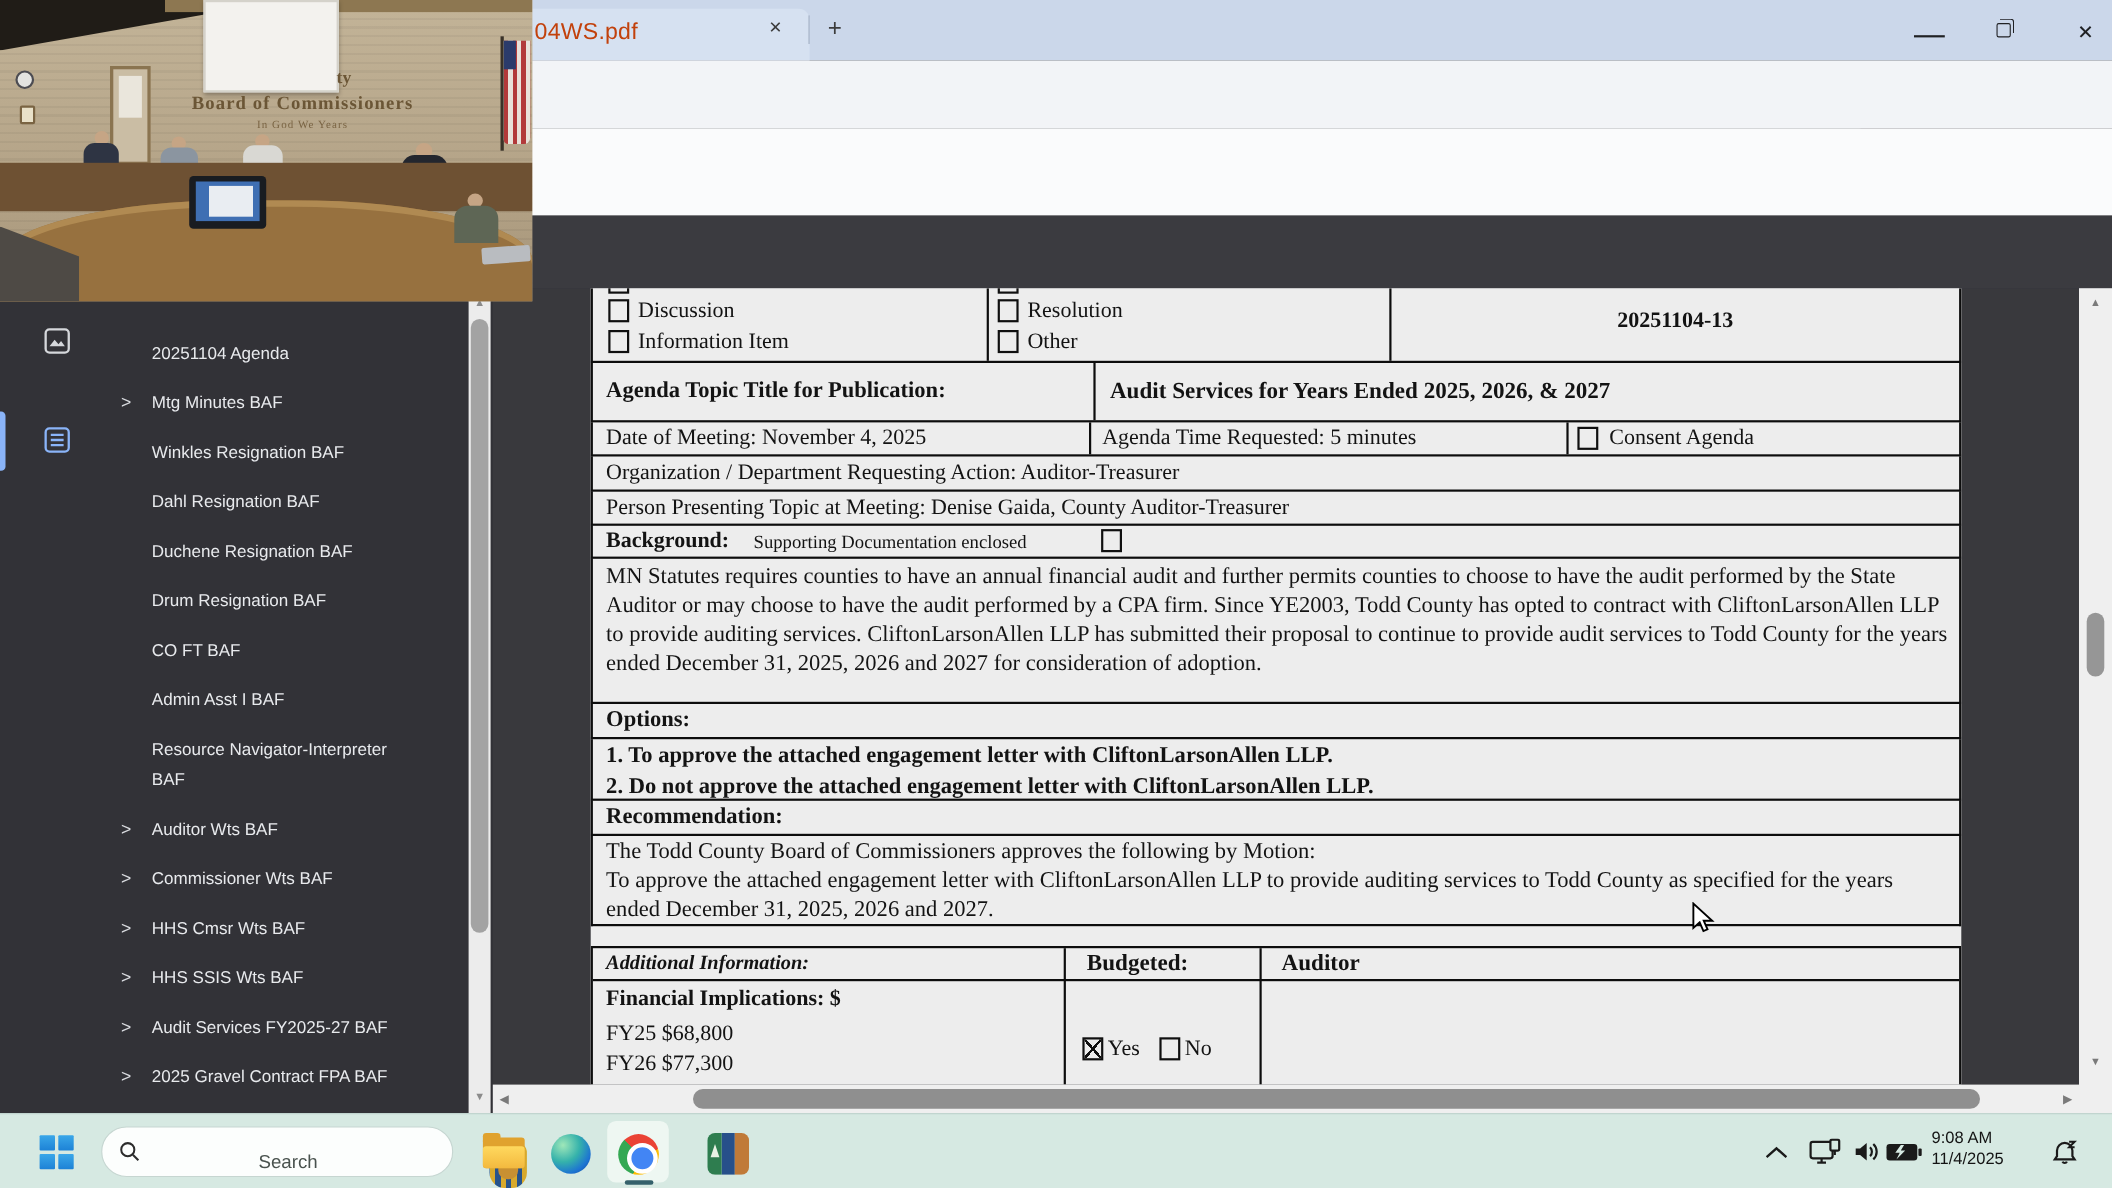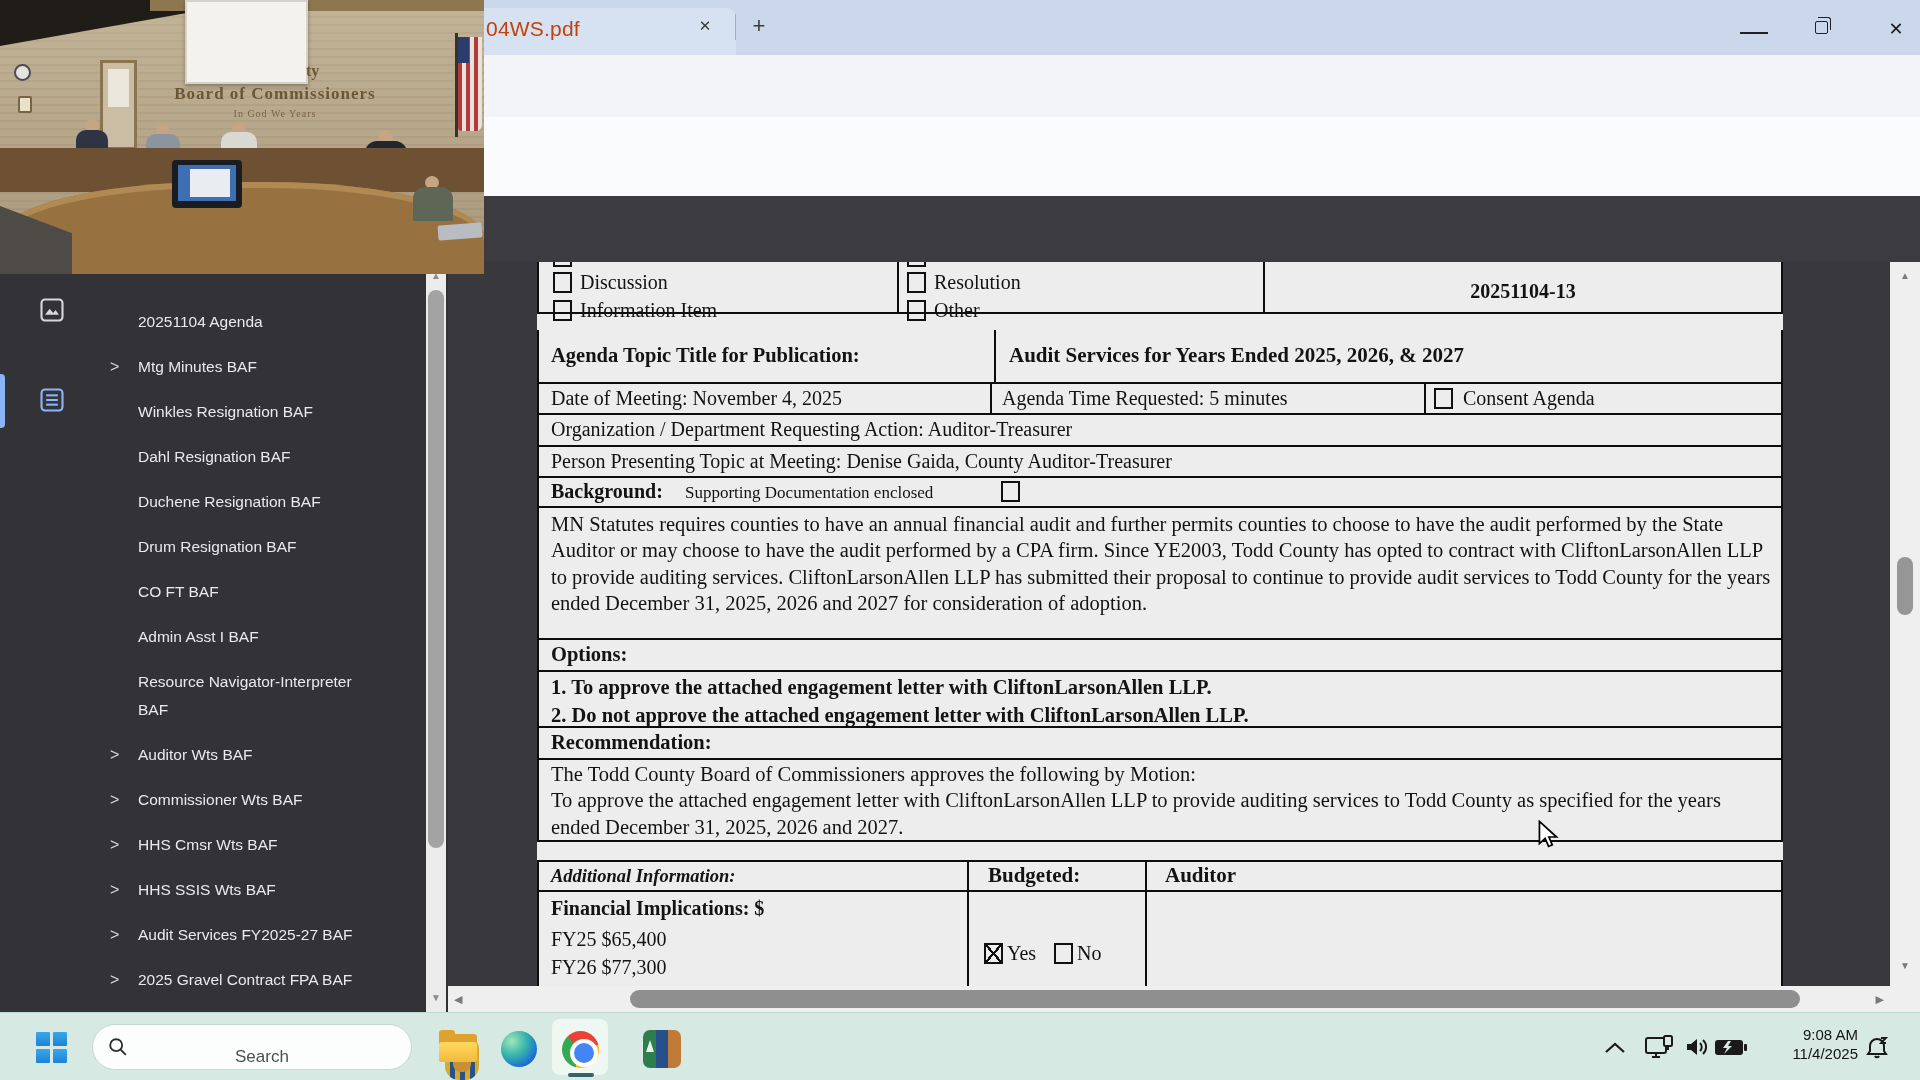--- a/index.html
+++ b/index.html
@@ -74,21 +74,21 @@
 .folder-ic{position:relative;width:38px;height:30px}
 .folder-ic .back{position:absolute;left:0;top:0;width:38px;height:28px;background:#e0a22e;border-radius:3px}
 .folder-ic .tab{position:absolute;left:0;top:-4px;width:16px;height:8px;background:#e0a22e;border-radius:3px 3px 0 0}
 .folder-ic .front{position:absolute;left:0;top:8px;width:38px;height:20px;background:linear-gradient(#ffd95e,#f3b93f);border-radius:3px}
 #appic{width:38px;height:38px;border-radius:7px;overflow:hidden;display:flex}
 #appic .b1{flex:1;background:#2e7d4f;position:relative}
 #appic .b1::after{content:"";position:absolute;left:3px;top:10px;width:0;height:0;border-left:4px solid transparent;border-right:4px solid transparent;border-bottom:12px solid #e8f2e4}
 #appic .b2{flex:1;background:#27508a}
 #appic .b3{flex:1;background:#c07a38}
 .tray-icon{position:absolute;top:24px}
-#clockblk{position:absolute;left:1756px;top:12px;width:102px;text-align:right;font-size:15px;color:#141414;line-height:19px}
+#clockblk{position:absolute;left:1756px;top:12px;width:102px;text-align:left;font-size:15px;color:#141414;line-height:19px}
 
 #video{position:absolute;left:0;top:0;width:484px;height:274px;overflow:hidden;z-index:90;background:linear-gradient(#c3b498,#b1a084 70%,#a39276);}
 #video::before{content:"";position:absolute;inset:0;background:repeating-linear-gradient(180deg,rgba(0,0,0,.045) 0 2px,transparent 2px 8px)}
 .v{position:absolute}
 #cursor{position:absolute;left:1537px;top:820px;z-index:100}
 </style>
 </head>
 <body>
 
 <div id="tabstrip">
@@ -271,21 +271,21 @@
       </div>
     <div class="sb-scroll">
       <span class="scroll-arrow" style="top:8px">▲</span>
       <div id="sb-thumb"></div>
       <span class="scroll-arrow" style="top:730px">▼</span>
     </div>
   </div>
 
   <div id="page">
 
-    <div class="prow" style="top:0;height:52px;border-top:none">
+    <div class="prow" style="top:0;height:68px;border-top:none">
       <div class="pv" style="left:358px"></div>
         <div class="pv" style="left:724px"></div>
       <span class="cb" style="position:absolute;left:14px;top:-16px"></span>
       <span class="cb" style="position:absolute;left:368px;top:-16px"></span>
       <div style="position:absolute;left:14px;top:6px">
 
       <div class="cbrow">
             <span class="cb"></span>
             <span class="cbl ser">Discussion</span>
           </div>
@@ -366,21 +366,21 @@
       <div style="position:absolute;left:0;top:0;width:100%;height:30px;border-bottom:2px solid #0d0d0d">
         <span class="ser bold" style="position:absolute;left:12px;top:4px;font-size:18.5px;font-style:italic">Additional Information:</span>
         <span class="ser bold" style="position:absolute;left:449px;top:1px;font-size:21px">Budgeted:</span>
         <span class="ser bold" style="position:absolute;left:626px;top:1px;font-size:21px">Auditor</span>
       </div>
       <div class="pv" style="left:428px;top:0;bottom:0"></div>
       <div class="pv" style="left:606px;top:0;bottom:0"></div>
       <span class="ser bold" style="position:absolute;left:12px;top:35px;font-size:20px">Financial Implications: $</span>
       <div style="position:absolute;left:12px;top:63px">
 
-      <div class="fin-line ser">FY25 $65,400</div>
+      <div class="fin-line ser">FY25 $68,800</div>
           <div class="fin-line ser">FY26 $77,300</div>
           <div class="fin-line ser">FY27 $100,800</div>
         </div>
       <div style="position:absolute;left:445px;top:80px;display:flex;align-items:center;gap:4px">
         <span class="cb checked"></span>
         <span class="ser" style="font-size:20px">Yes</span>
         <span class="cb" style="margin-left:14px"></span>
         <span class="ser" style="font-size:20px">No</span>
       </div>
     </div>

